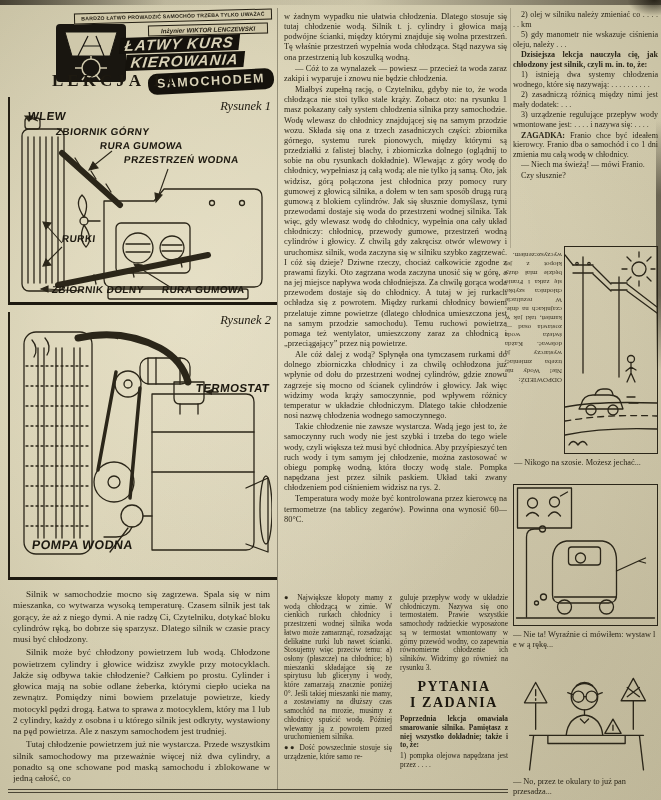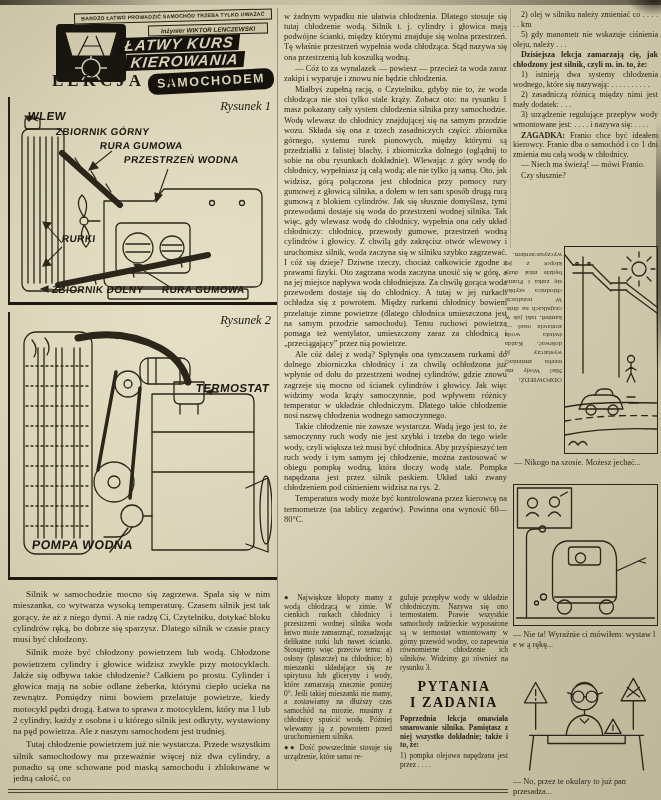--- a/index.html
+++ b/index.html
@@ -255,21 +255,21 @@
         <div>I ZADANIA</div>
       </div>
       <p style="font-weight:bold;">Poprzednia lekcja omawiała smarowanie silnika. Pamiętasz z niej wszystko dokładnie; także i to, że:</p>
       <p>1) pompka olejowa napędzana jest przez . . . .</p>
     </div>
   </div>
 
   <div class="textcol right-text">
     <p>2) olej w silniku należy zmieniać co . . . . . . km</p>
     <p>5) gdy manometr nie wskazuje ciśnienia oleju, należy . . .</p>
-    <p class="b">Dzisiejsza lekcja zamarzają cię, jak chłodzony jest silnik, czyli m. in. to, że:</p>
+    <p class="b">Dzisiejsza lekcja nauczyła cię, jak chłodzony jest silnik, czyli m. in. to, że:</p>
     <p>1) istnieją dwa systemy chłodzenia wodnego, które się nazywają: . . . . . . . . . .</p>
     <p>2) zasadniczą różnicą między nimi jest mały dodatek: . . .</p>
     <p>3) urządzenie regulujące przepływ wody wmontowane jest: . . . . i nazywa się: . . . .</p>
     <p>
       <b>ZAGADKA:</b>
       <span>Franio chce być ideałem kierowcy. Franio dba o samochód i co 1 dni zmienia mu całą wodę w chłodnicy.</span>
     </p>
     <p>— Niech ma świeżą! — mówi Franio.</p>
     <p>Czy słusznie?</p>
   </div>

